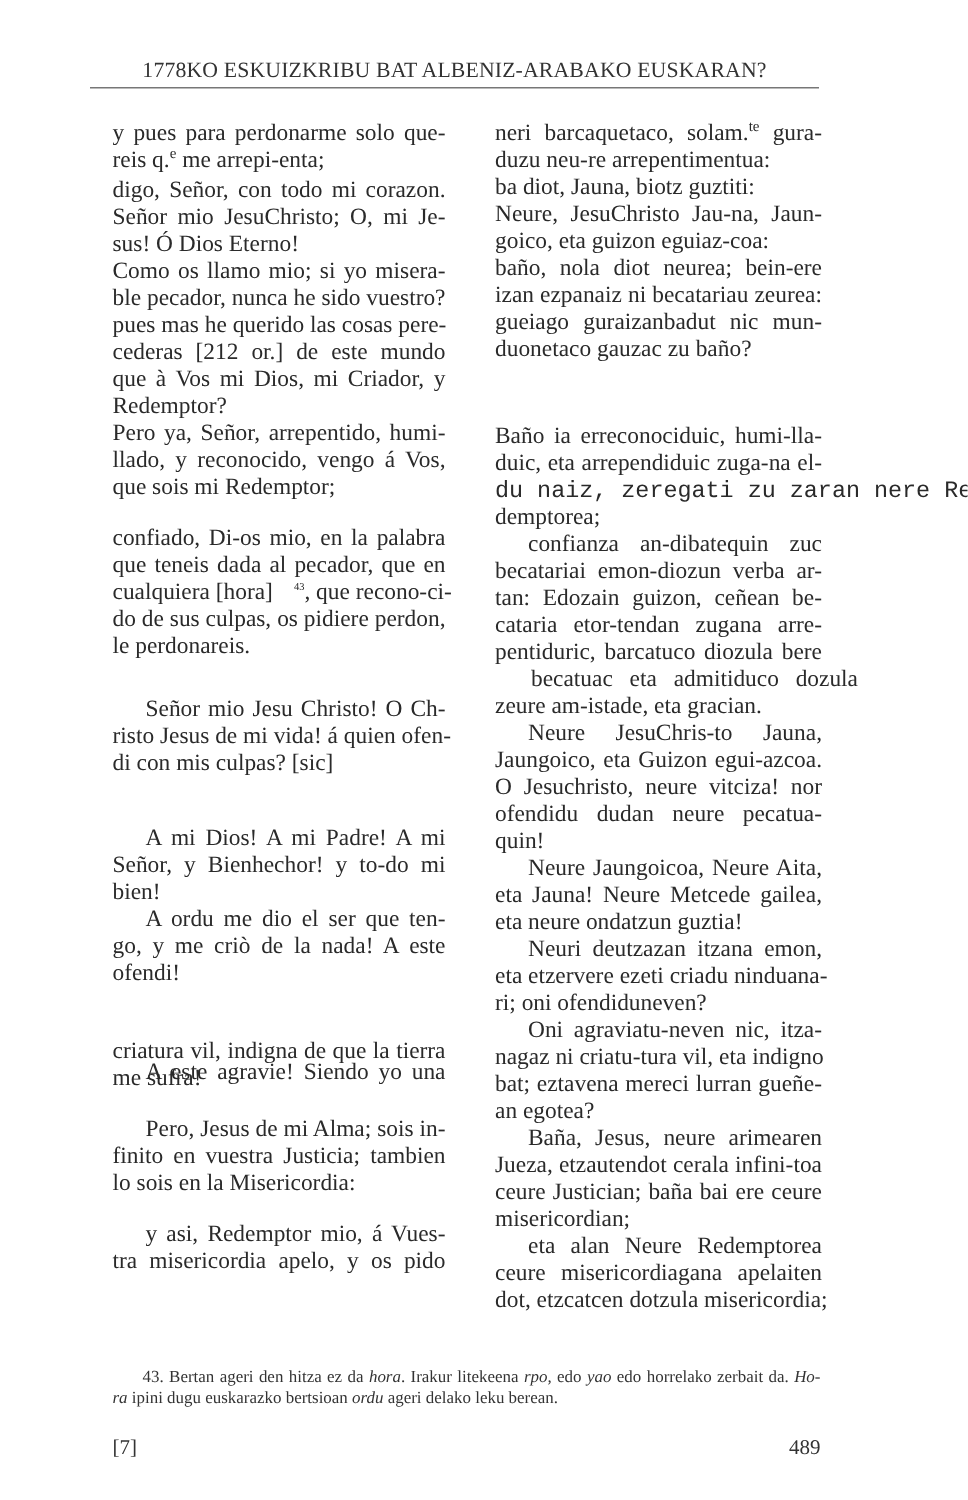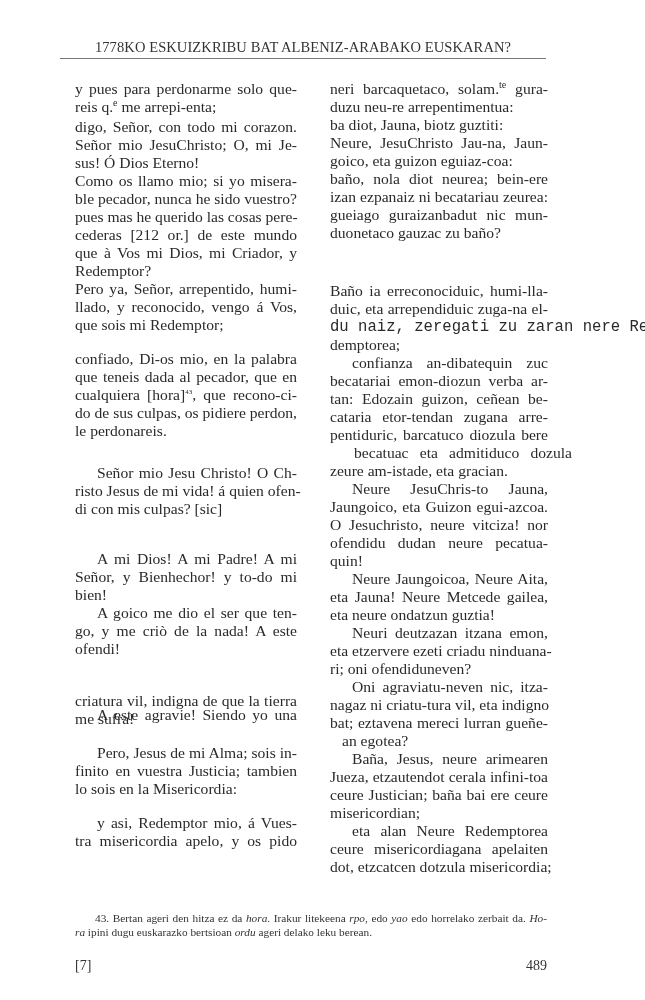--- a/index.html
+++ b/index.html
@@ -10,21 +10,21 @@
   .head-rule { position: absolute; left: 60px; width: 486px; top: 58px; height: 0;
                border-top: 1.2px solid #777; }
   .col { position: absolute; top: 0; }
   .col-left { left: 75px; width: 222px; }
   .col-right { left: 330px; width: 218px; }
   .line { position: absolute; left: 0; width: 100%; font-size: 15.6px; line-height: 18px;
           white-space: nowrap; }
   .line.j { text-align: justify; text-align-last: justify; }
   .line.ind { padding-left: 22px; box-sizing: border-box; font-family: Liberation Serif, serif; }
   sup { font-size: 10px; line-height: 0; vertical-align: 6px; }
-  sup.small { font-size: 7px; vertical-align: 6px; }
+  sup.small { font-size: 7px; vertical-align: 6px; padding-left: 14px; }
   .footnote { position: absolute; left: 75px; width: 472px; font-size: 11.3px; line-height: 13.5px;
               color: #333; }
   .footnote .fl { position: absolute; left: 0; width: 100%; white-space: nowrap; }
   .footnote .fl.j { text-align: justify; text-align-last: justify; }
   .footnote .fl.ind { padding-left: 20px; box-sizing: border-box; }
   .footnote i { font-style: italic; }
   .folio-left { position: absolute; left: 75px; top: 958px; font-size: 14px; color: #333; }
   .folio-right { position: absolute; left: 500px; width: 47px; text-align: right; top: 958px;
                  font-size: 14px; color: #333; }
 </style>
@@ -53,21 +53,21 @@
     <div class="line j" style="top: 368px;">que teneis dada al pecador, que en</div>
     <div class="line j" style="top: 386px;">cualquiera [hora]<sup class="small">43</sup>, que recono-ci-</div>
     <div class="line j" style="top: 404px;">do de sus culpas, os pidiere perdon,</div>
     <div class="line" style="top: 422px;">le perdonareis.</div>
     <div class="line j ind" style="top: 464px;">Señor mio Jesu Christo! O Ch-</div>
     <div class="line j" style="top: 482px;">risto Jesus de mi vida! á quien ofen-</div>
     <div class="line" style="top: 500px;">di con mis culpas? [sic]</div>
     <div class="line j ind" style="top: 550px;">A mi Dios! A mi Padre! A mi</div>
     <div class="line j" style="top: 568px;">Señor, y Bienhechor! y to-do mi</div>
     <div class="line" style="top: 586px;">bien!</div>
-    <div class="line j ind" style="top: 604px;">A goico me dio el ser que ten-</div>
+    <div class="line j ind" style="top: 604px;">A ordu me dio el ser que ten-</div>
     <div class="line j" style="top: 622px;">go, y me criò de la nada! A este</div>
     <div class="line" style="top: 640px;">ofendi!</div>
     <div class="line j ind" style="top: 674px; margin-top: 32px;">A este agravie! Siendo yo una</div>
     <div class="line j" style="top: 692px;">criatura vil, indigna de que la tierra</div>
     <div class="line" style="top: 710px;">me sufra!</div>
     <div class="line j ind" style="top: 744px;">Pero, Jesus de mi Alma; sois in-</div>
     <div class="line j" style="top: 762px;">finito en vuestra Justicia; tambien</div>
     <div class="line" style="top: 780px;">lo sois en la Misericordia:</div>
     <div class="line j ind" style="top: 814px;">y asi, Redemptor mio, á Vues-</div>
     <div class="line j" style="top: 832px;">tra misericordia apelo, y os pido</div>
@@ -100,21 +100,21 @@
     <div class="line" style="top: 552px;">quin!</div>
     <div class="line j ind" style="top: 570px;">Neure Jaungoicoa, Neure Aita,</div>
     <div class="line j" style="top: 588px;">eta Jauna! Neure Metcede gailea,</div>
     <div class="line" style="top: 606px;">eta neure ondatzun guztia!</div>
     <div class="line j ind" style="top: 624px;">Neuri deutzazan itzana emon,</div>
     <div class="line j" style="top: 642px;">eta etzervere ezeti criadu ninduana-</div>
     <div class="line" style="top: 660px;">ri; oni ofendiduneven?</div>
     <div class="line j ind" style="top: 678px;">Oni agraviatu-neven nic, itza-</div>
     <div class="line j" style="top: 696px;">nagaz ni criatu-tura vil, eta indigno</div>
     <div class="line j" style="top: 714px;">bat; eztavena mereci lurran gueñe-</div>
-    <div class="line" style="top: 732px; margin-left: 12px;">an egotea?</div>
+    <div class="line" style="top: 732px;">an egotea?</div>
     <div class="line j ind" style="top: 750px;">Baña, Jesus, neure arimearen</div>
     <div class="line j" style="top: 768px;">Jueza, etzautendot cerala infini-toa</div>
     <div class="line j" style="top: 786px;">ceure Justician; baña bai ere ceure</div>
     <div class="line" style="top: 804px;">misericordian;</div>
     <div class="line j ind" style="top: 822px;">eta alan Neure Redemptorea</div>
     <div class="line j" style="top: 840px;">ceure misericordiagana apelaiten</div>
     <div class="line j" style="top: 858px;">dot, etzcatcen dotzula misericordia;</div>
   </div>
 
 <div class="footnote" id="footnote" style="top: 912px;">

